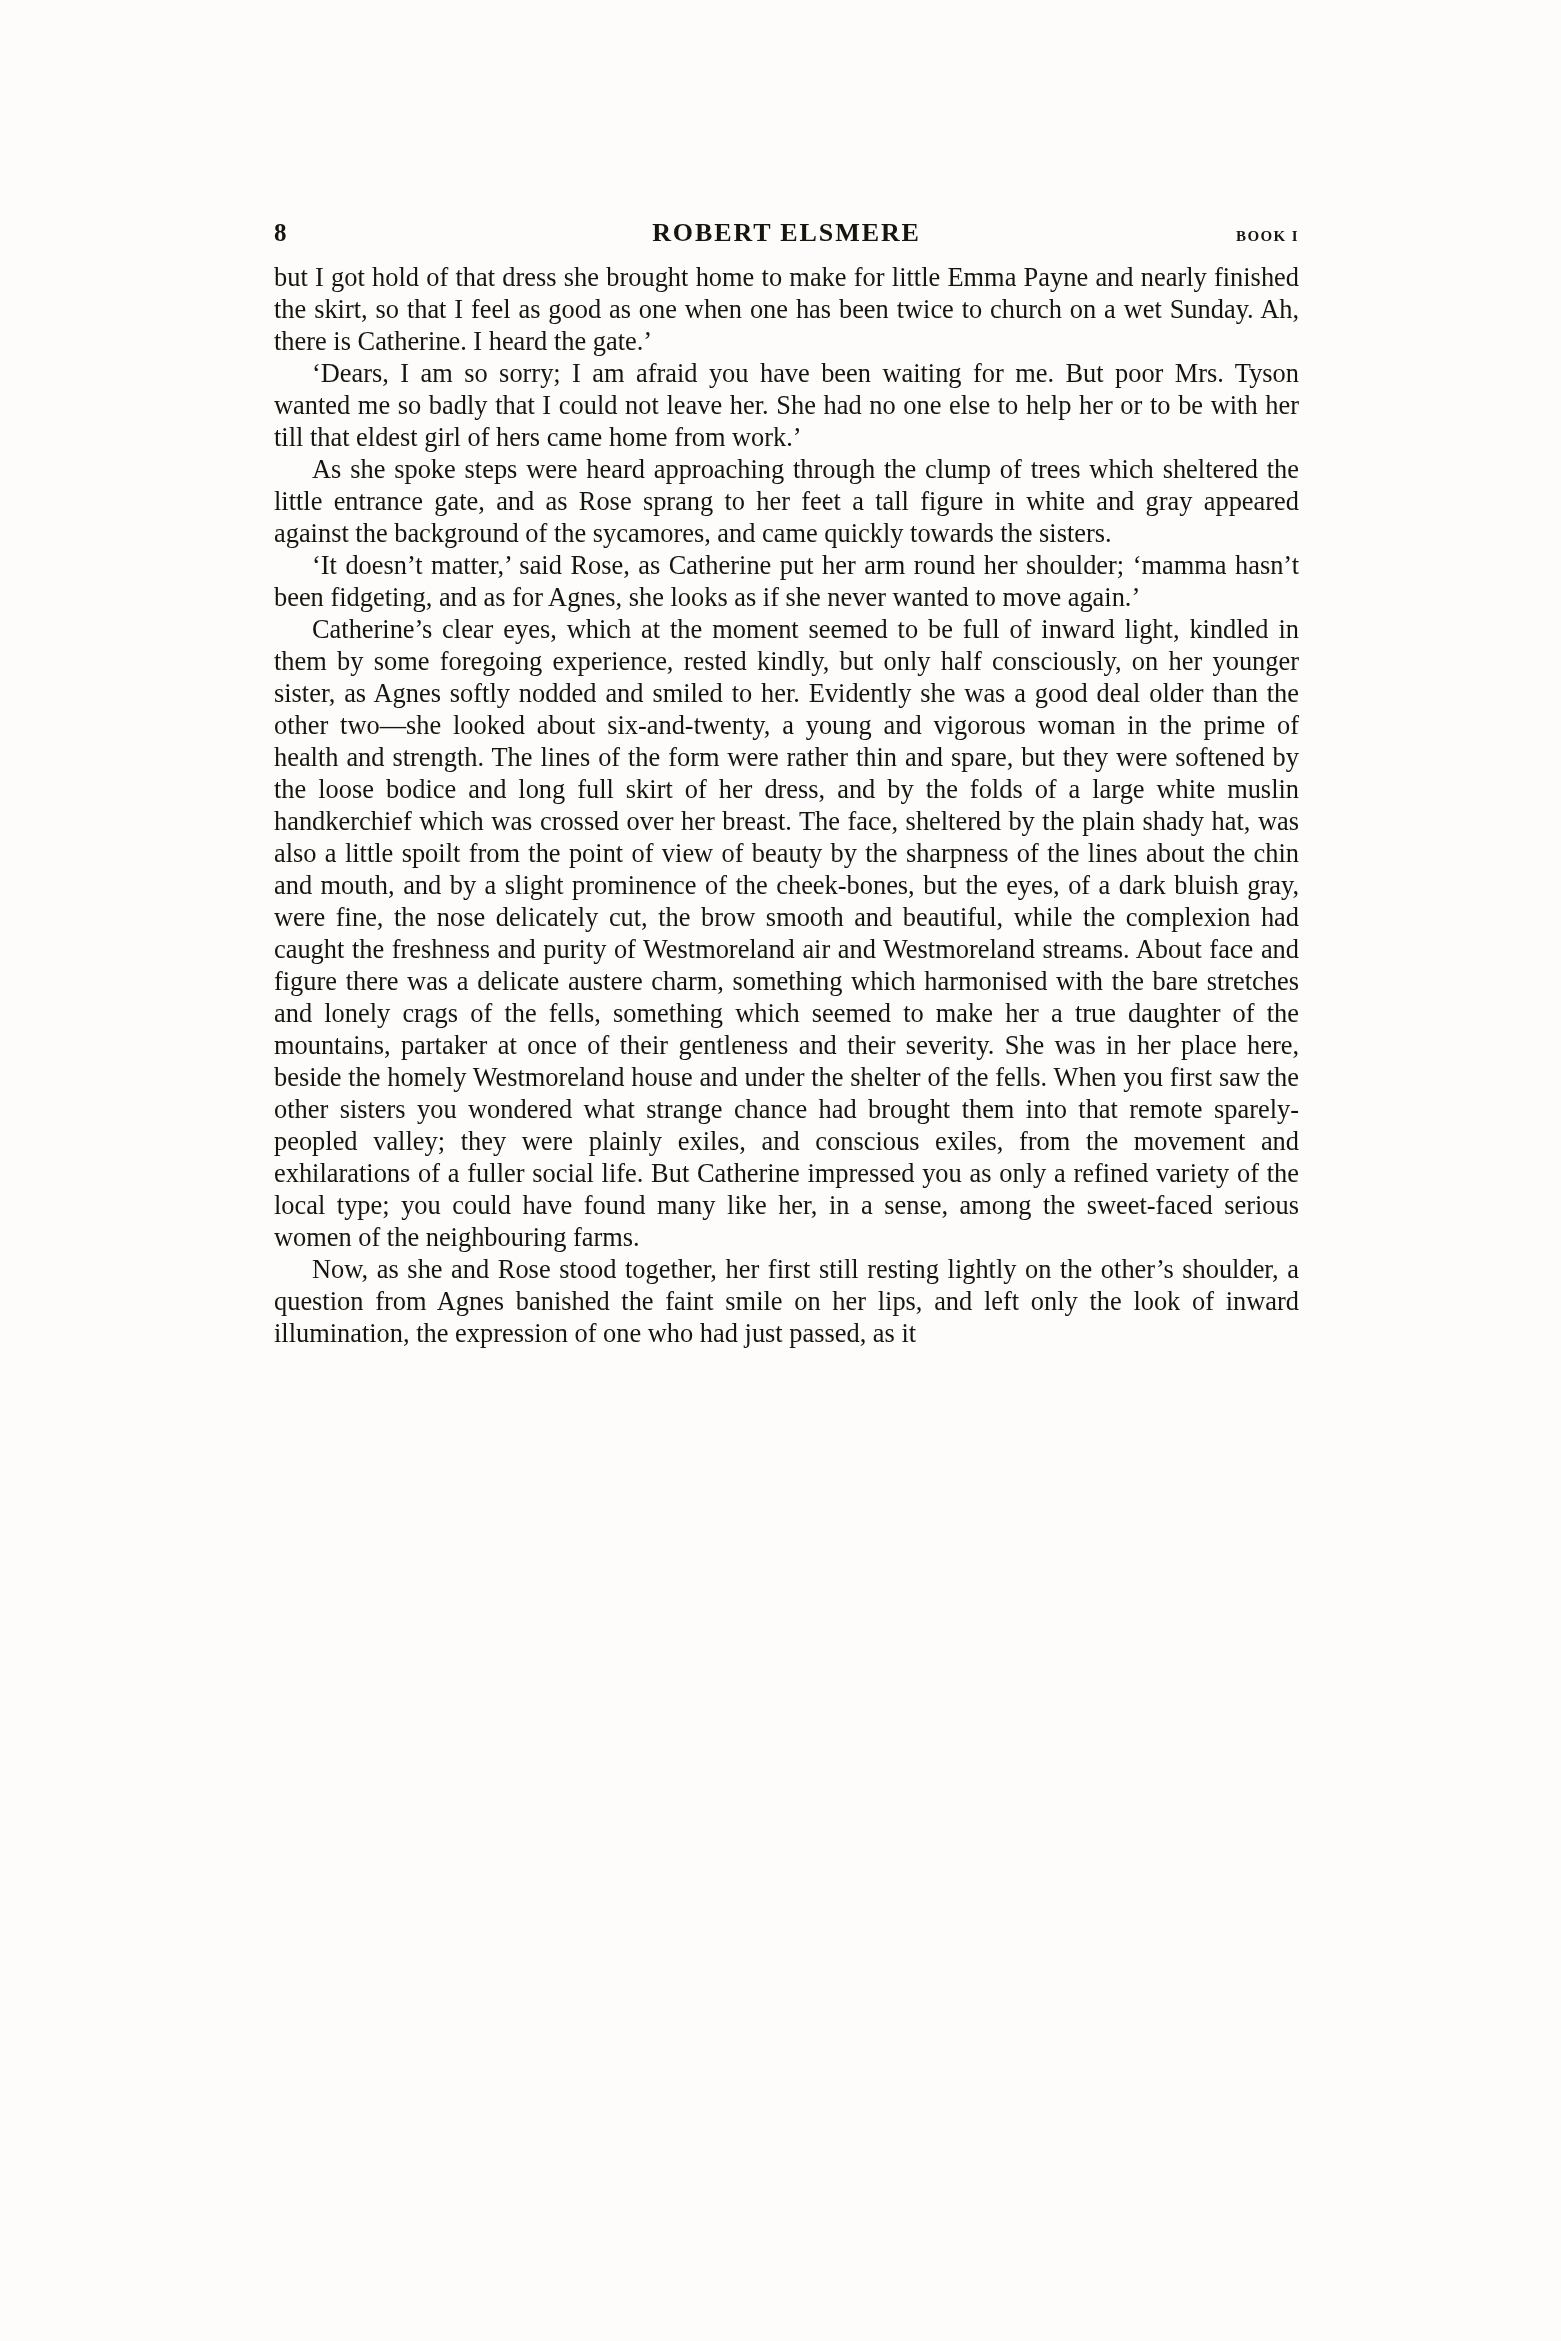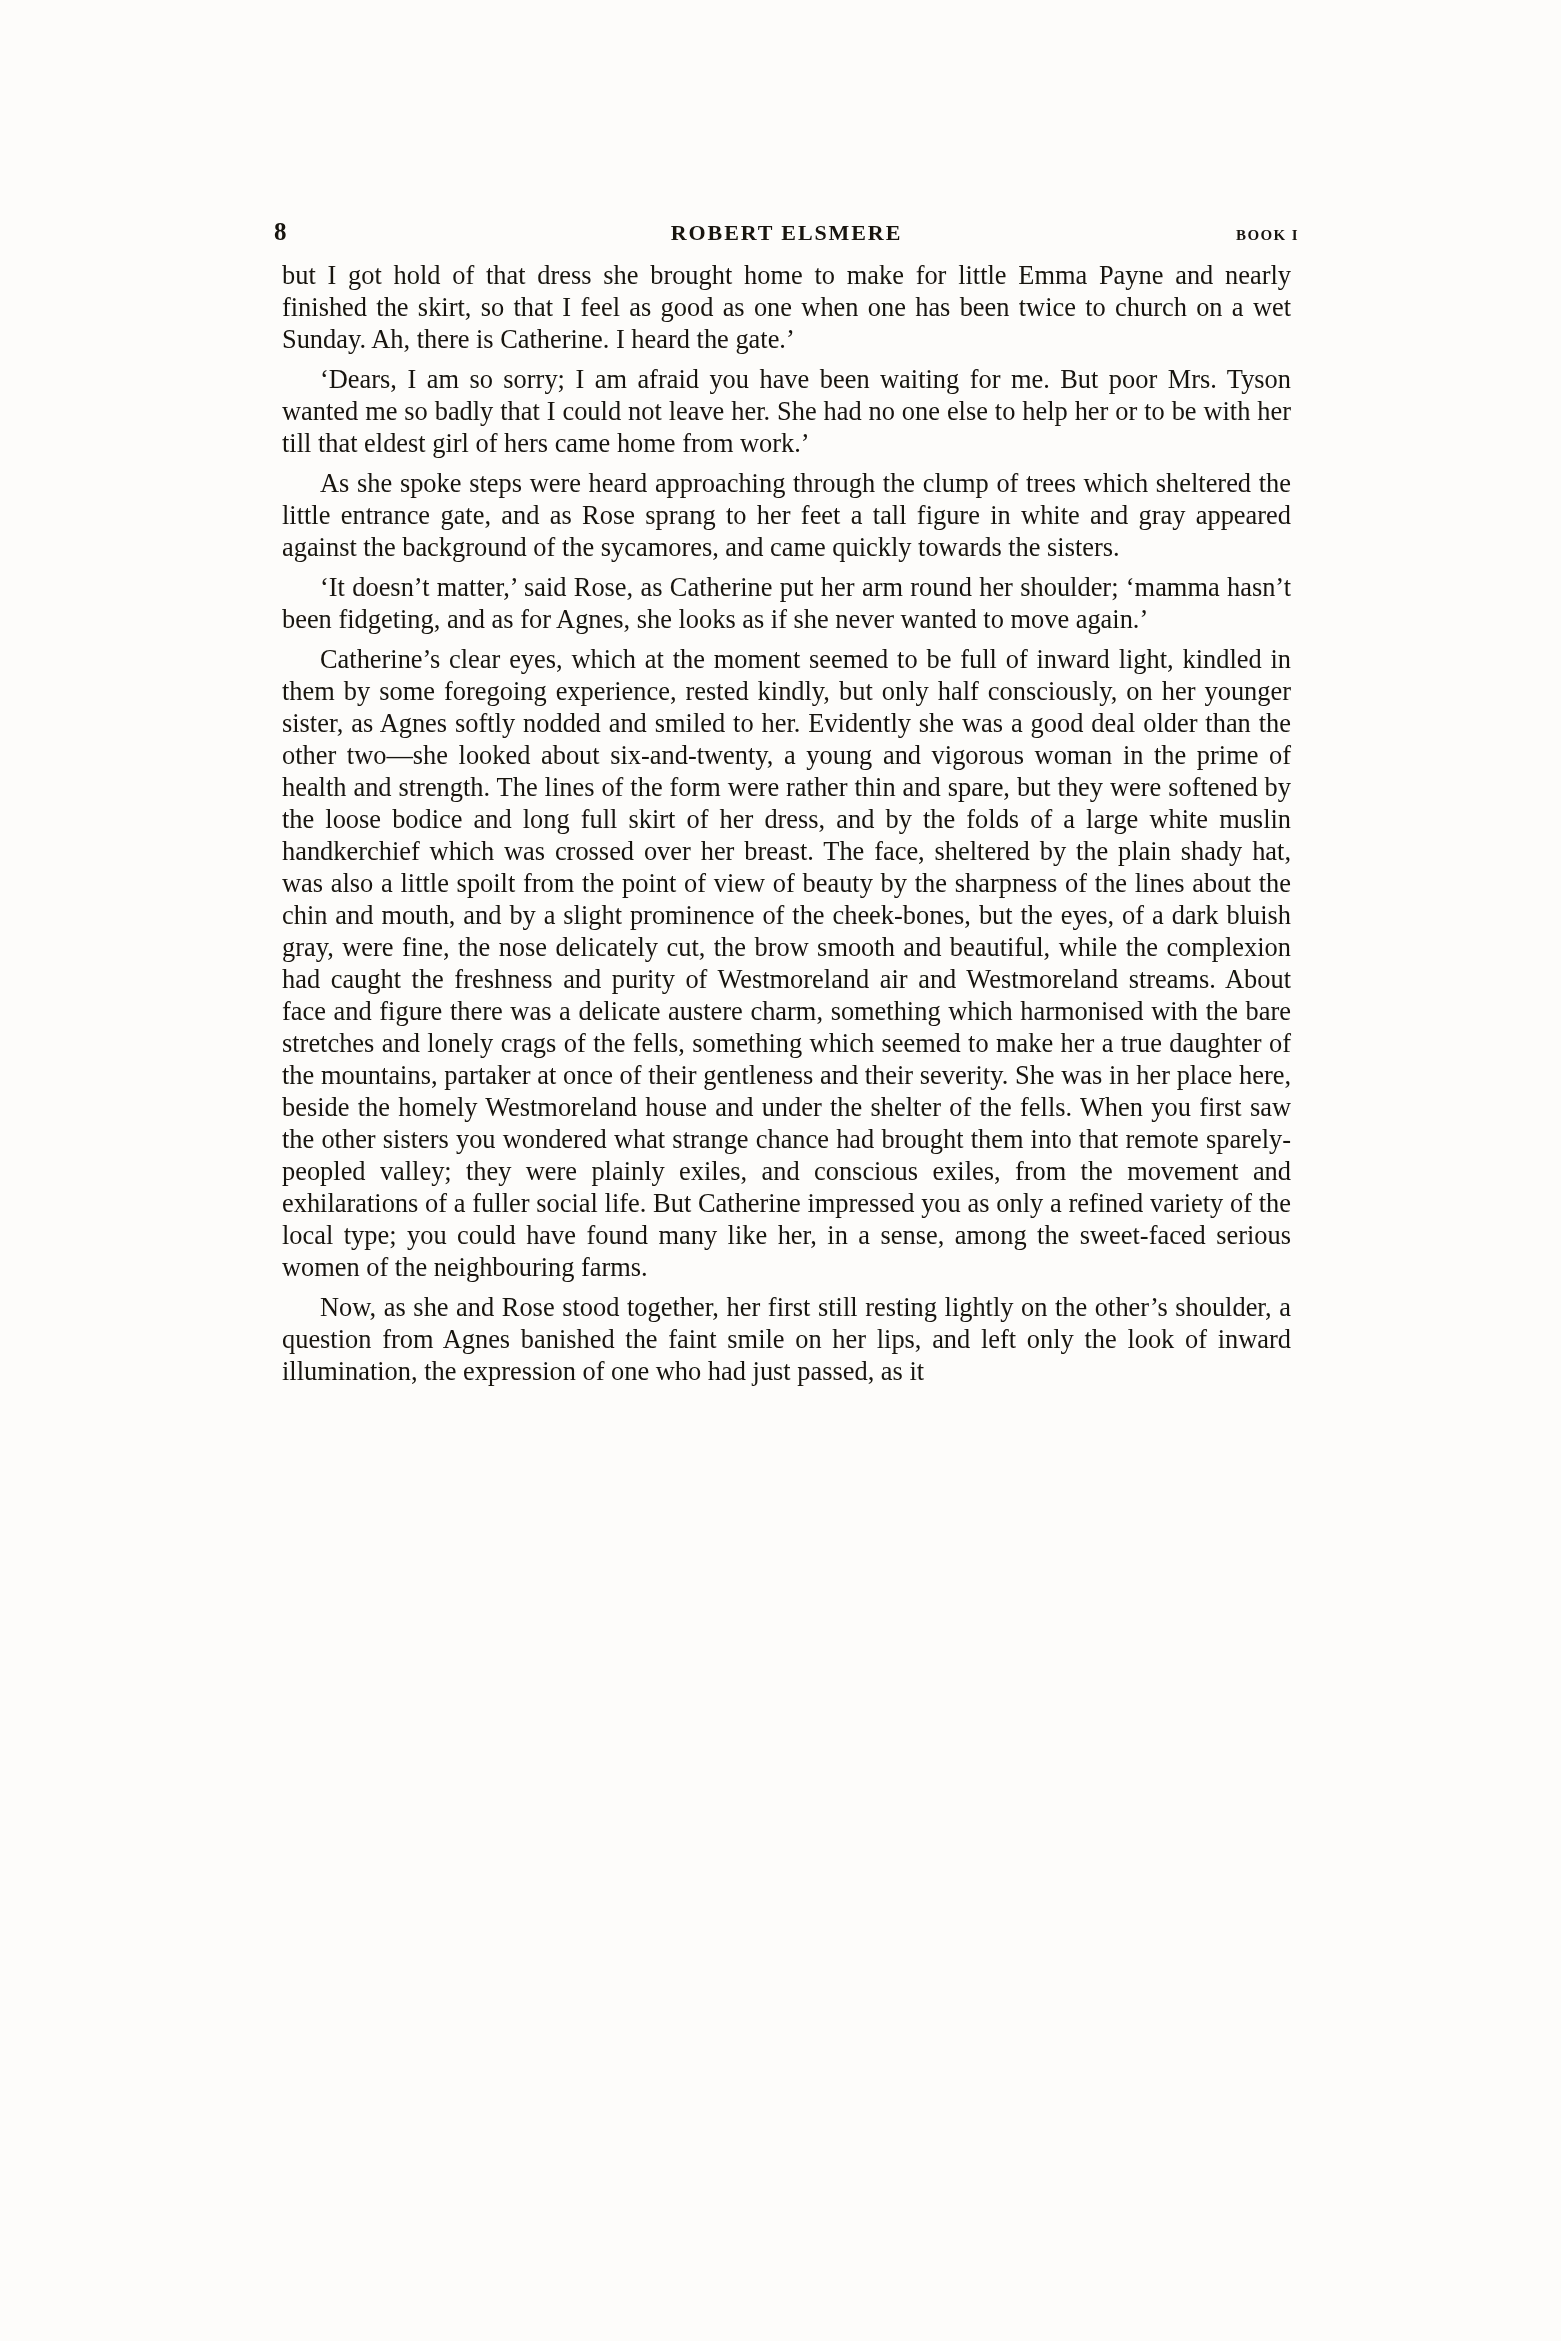--- a/index.html
+++ b/index.html
@@ -28,39 +28,39 @@
   }
   .page-num {
     width: 110px;
     font-size: 25px;
     font-weight: bold;
     letter-spacing: 0.5px;
   }
   .running-title {
     flex: 1;
     text-align: center;
-    font-size: 22px;
+    font-size: 26px;
     font-weight: bold;
     letter-spacing: 1.9px;
   }
   .book-label {
     width: 110px;
     text-align: right;
     font-size: 15px;
     font-weight: bold;
     letter-spacing: 1.4px;
   }
   .page-body {
     font-size: 26.4px;
     line-height: 32px;
     text-align: justify;
     text-justify: inter-word;
   }
   .page-body p {
-    margin: 8px;
+    margin: 0;
     text-indent: 38px;
   }
   .page-body p.no-indent {
     text-indent: 0;
   }
   .italic {
   }
 </style>
 </head>
 <body>

